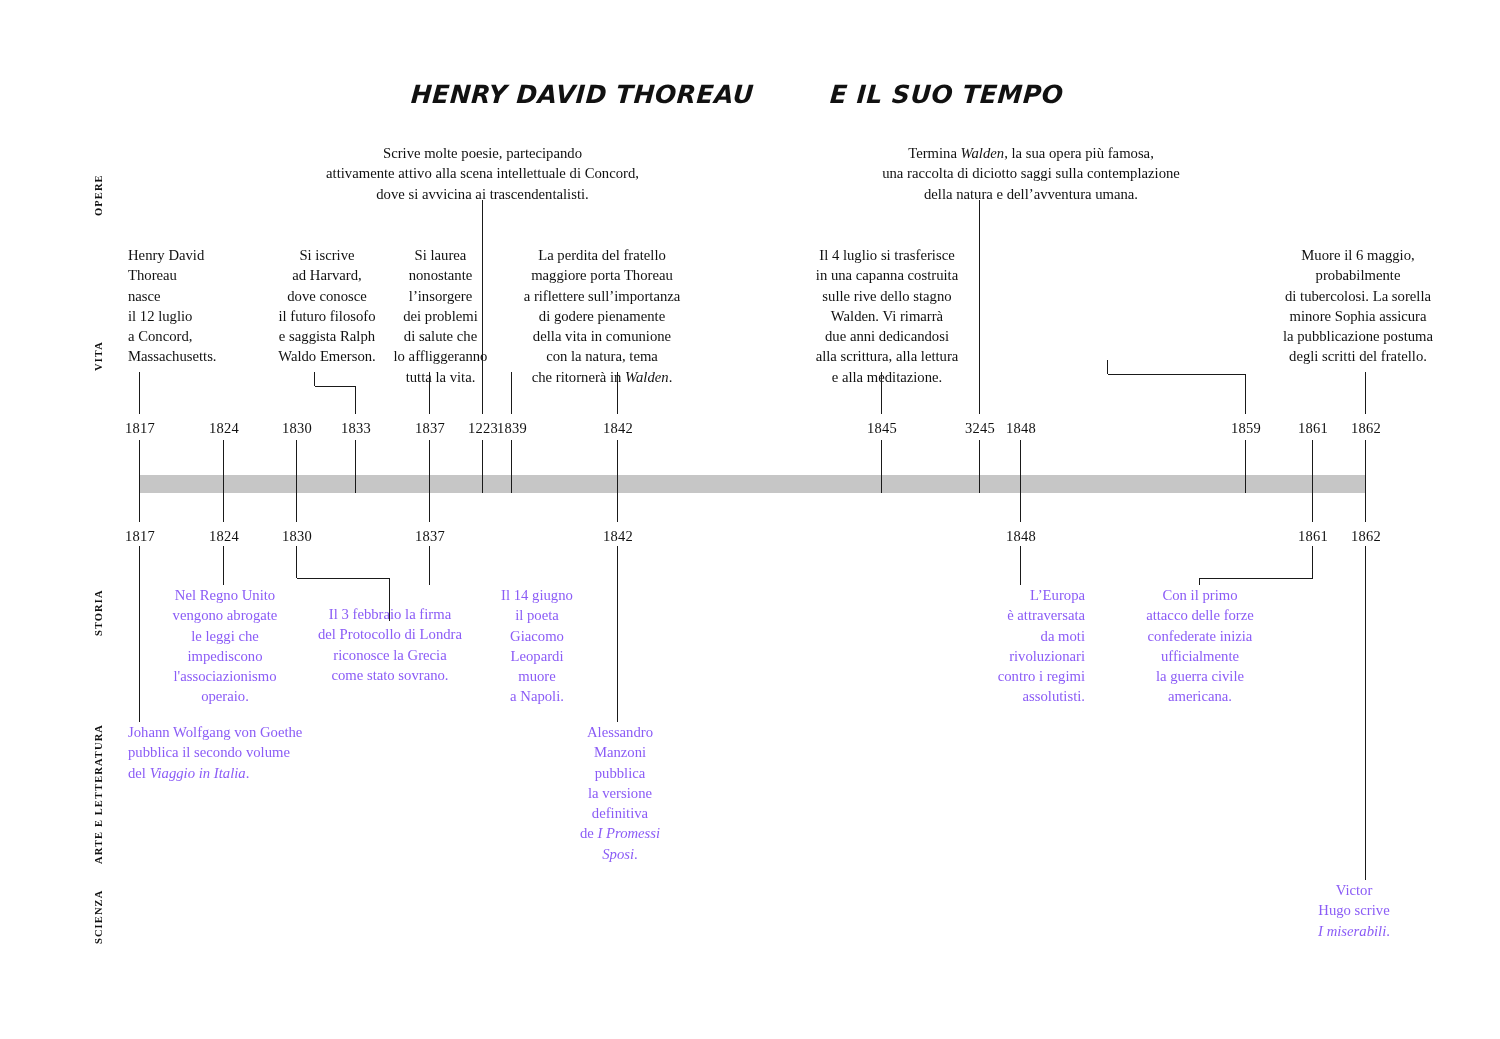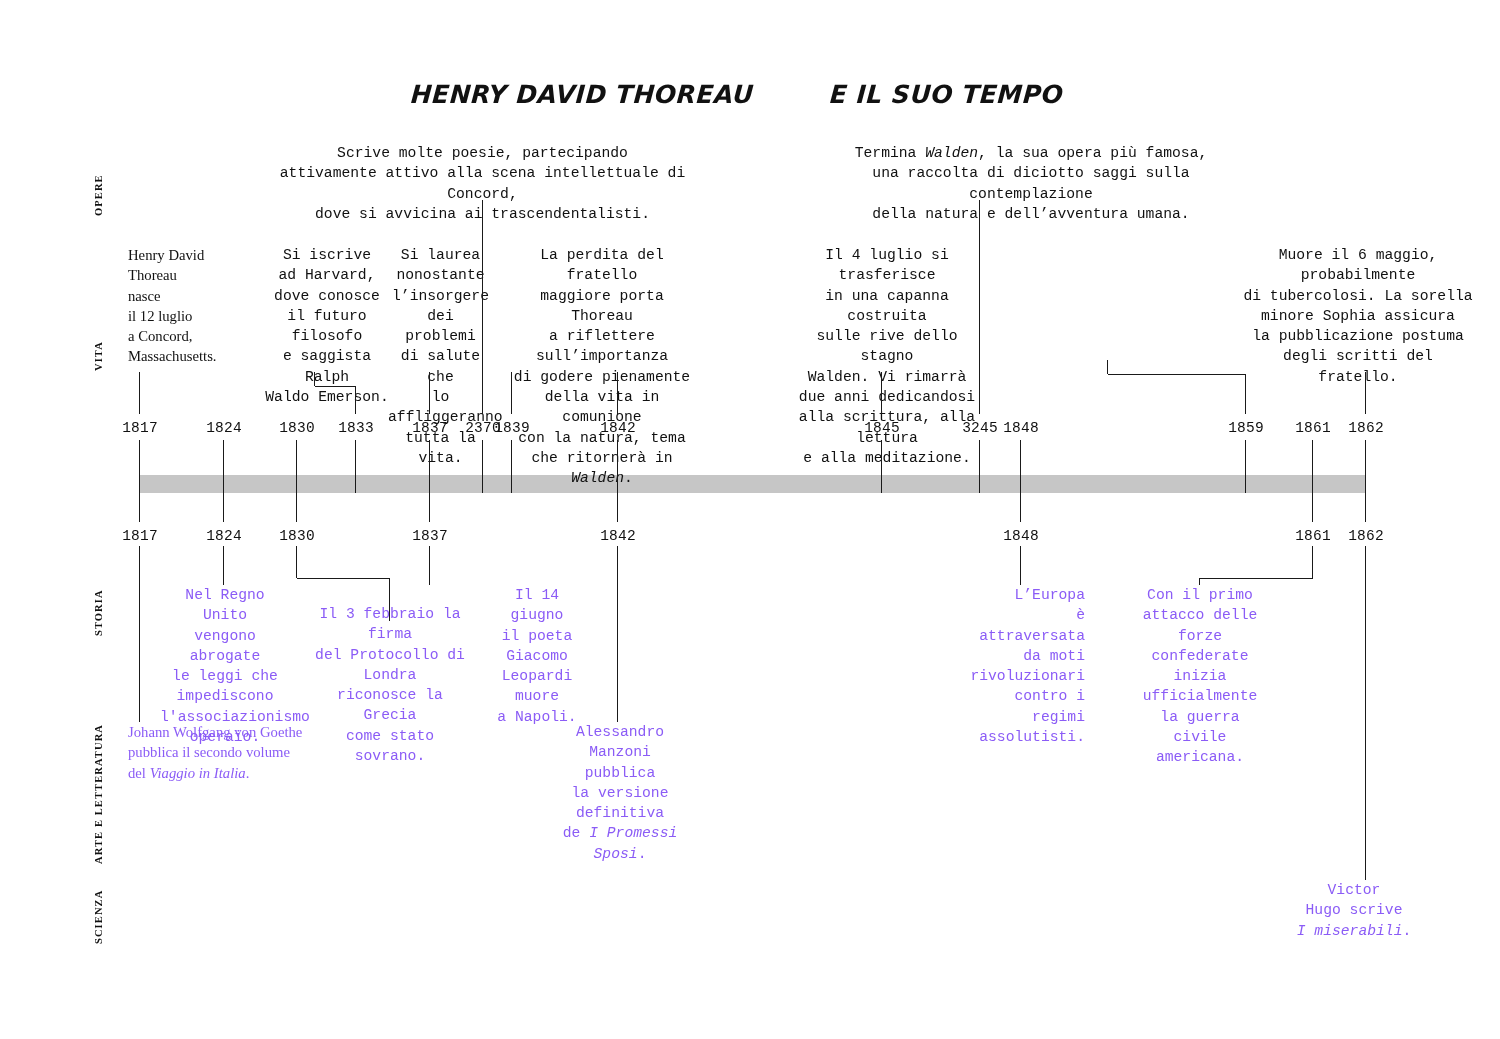--- a/index.html
+++ b/index.html
@@ -63,38 +63,38 @@
   }
   .hline {
     position: absolute;
     height: 0;
     border-top: 1.6px solid #1a1a1a;
   }
 
   
   .year {
     position: absolute;
-    font-family: Liberation Mono, monospace;
+    font-family: Liberation Serif, serif;
     font-size: 14.5px;
     color: #111111;
     white-space: nowrap;
     text-align: center;
     transform: translateX(-50%);
     letter-spacing: 0.2px;
   }
 
   
   .block {
     position: absolute;
     font-family: "Liberation Serif", "DejaVu Serif", serif;
     font-size: 14.7px;
     line-height: 1.38;
     color: #111111;
   }
-  .block.center { text-align: center; font-family: Liberation Mono, monospace; }
+  .block.center { text-align: center; }
   .block.left   { text-align: left; }
   .block.gray   { color: #8b5cf6; }
   .block i { font-style: italic; }
 </style>
 </head>
 <body>
 
 <div id="page">
 
   <div class="title" id="title-main">HENRY DAVID THOREAU</div>
@@ -179,21 +179,21 @@
       <div class="tick" style="left: 1199.2px; top: 578px; height: 7px;"></div>
       <div class="tick" style="left: 1365.2px; top: 546px; height: 334px;"></div>
     </div>
 
   <div id="years-layer">
       <div class="year" style="left: 140px; top: 420px;">1817</div>
       <div class="year" style="left: 224px; top: 420px;">1824</div>
       <div class="year" style="left: 297px; top: 420px;">1830</div>
       <div class="year" style="left: 356px; top: 420px;">1833</div>
       <div class="year" style="left: 430px; top: 420px;">1837</div>
-      <div class="year" style="left: 483px; top: 420px;">2370</div>
+      <div class="year" style="left: 483px; top: 420px;">1223</div>
       <div class="year" style="left: 512px; top: 420px;">1839</div>
       <div class="year" style="left: 618px; top: 420px;">1842</div>
       <div class="year" style="left: 882px; top: 420px;">1845</div>
       <div class="year" style="left: 980px; top: 420px;">3245</div>
       <div class="year" style="left: 1021px; top: 420px;">1848</div>
       <div class="year" style="left: 1246px; top: 420px;">1859</div>
       <div class="year" style="left: 1313px; top: 420px;">1861</div>
       <div class="year" style="left: 1366px; top: 420px;">1862</div>
       <div class="year" style="left: 140px; top: 528px;">1817</div>
       <div class="year" style="left: 224px; top: 528px;">1824</div>

